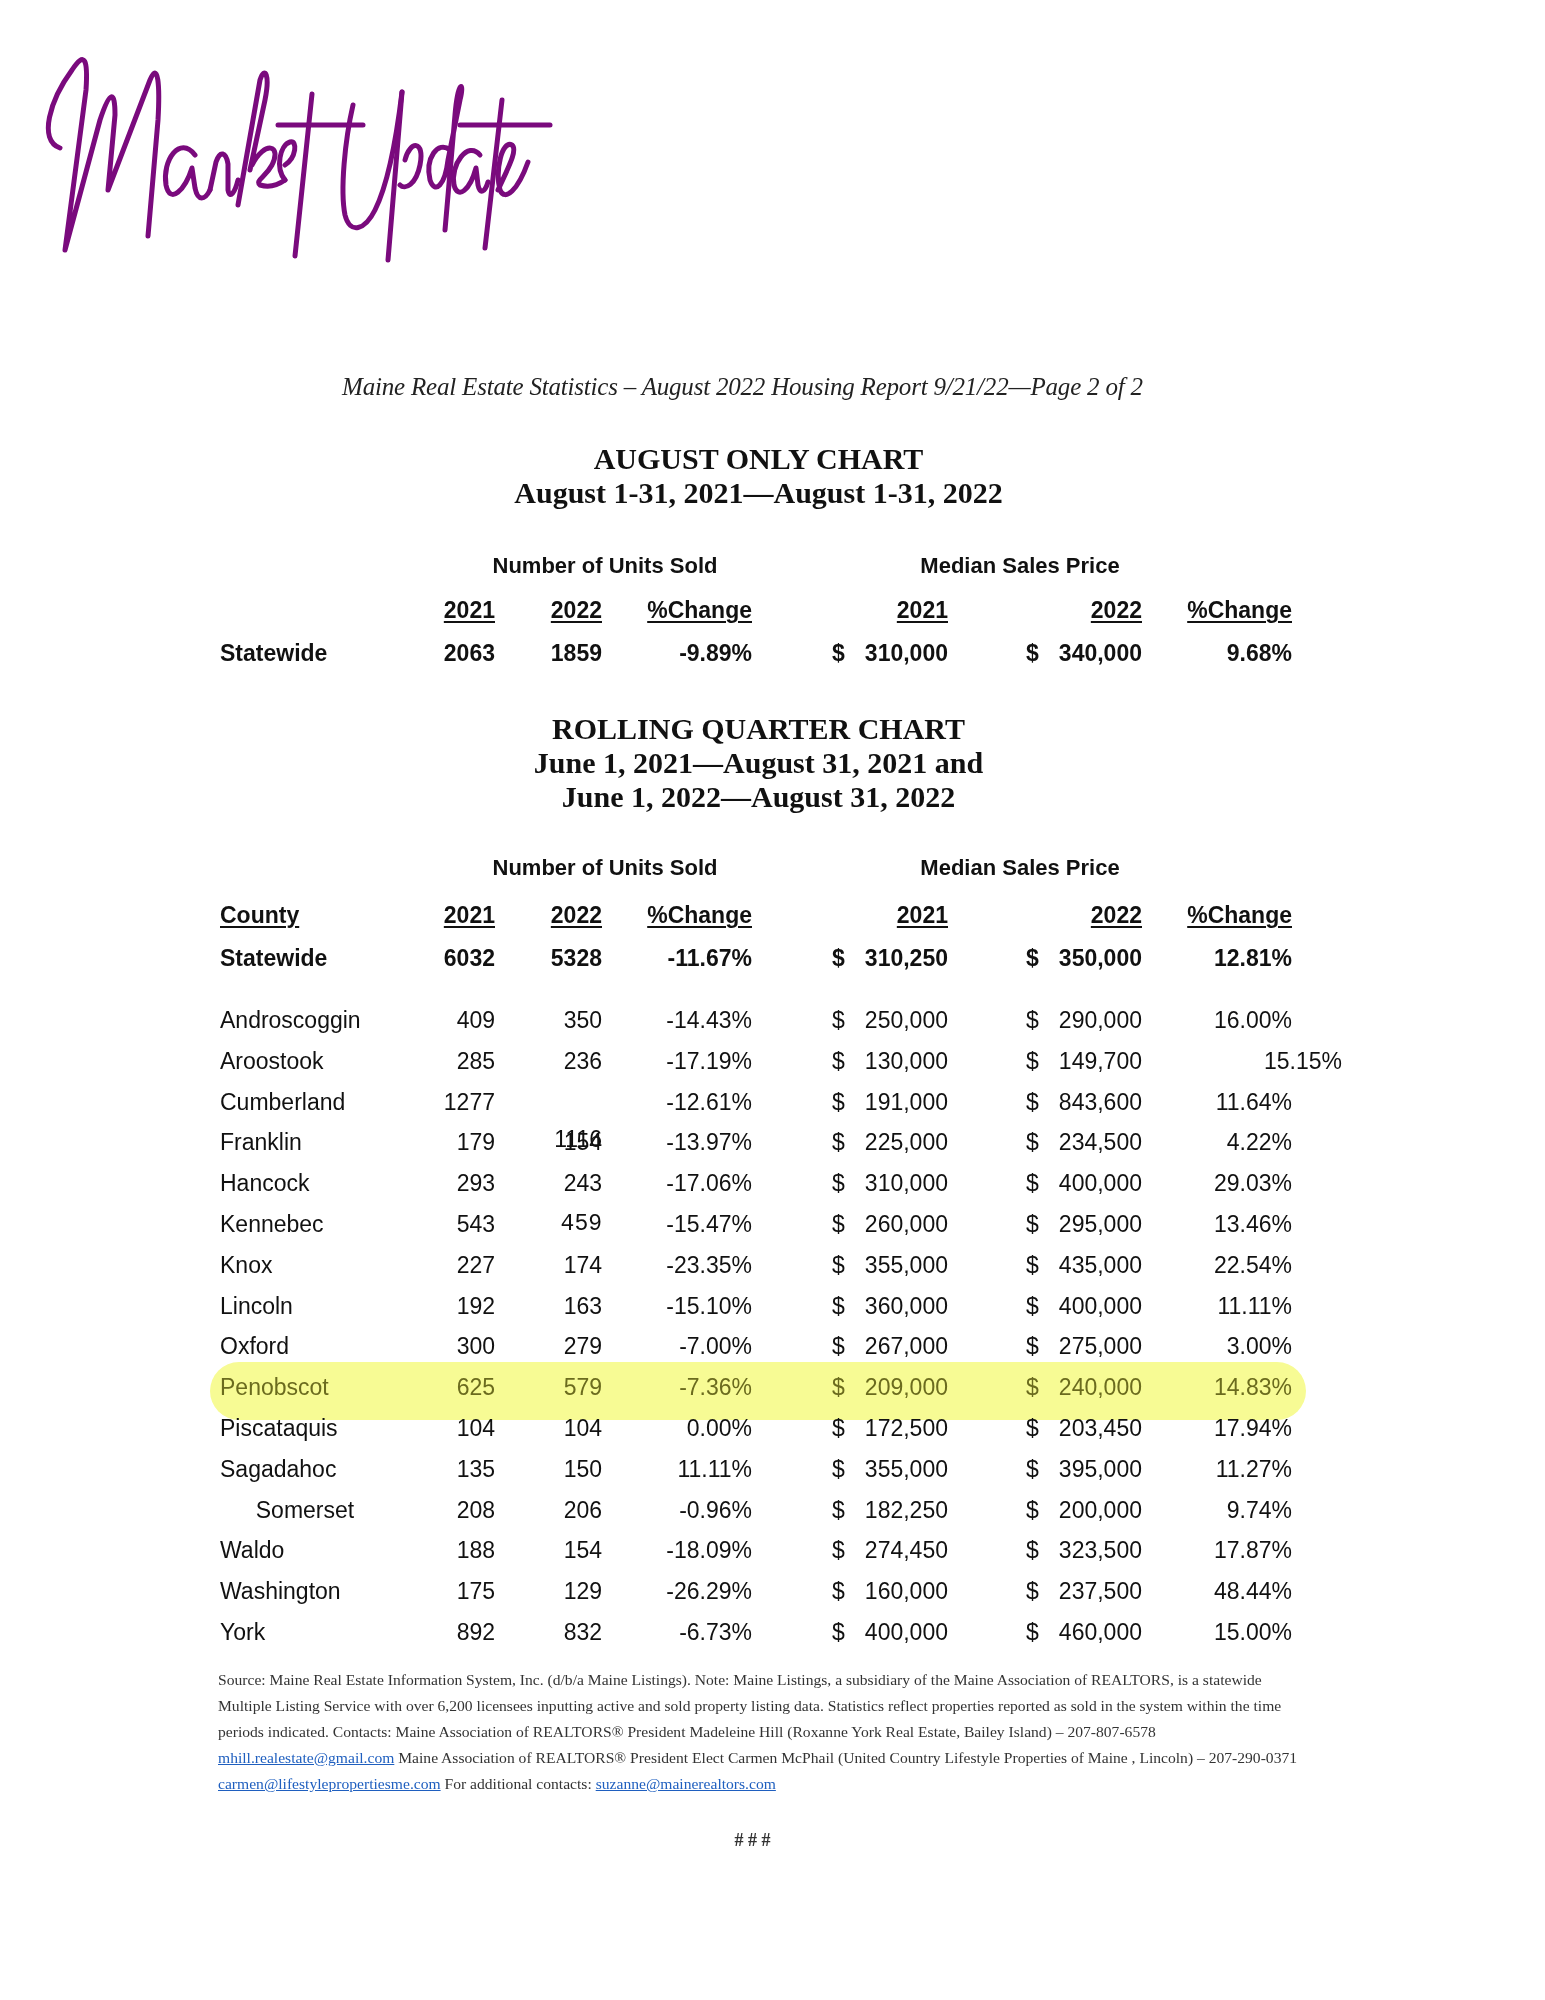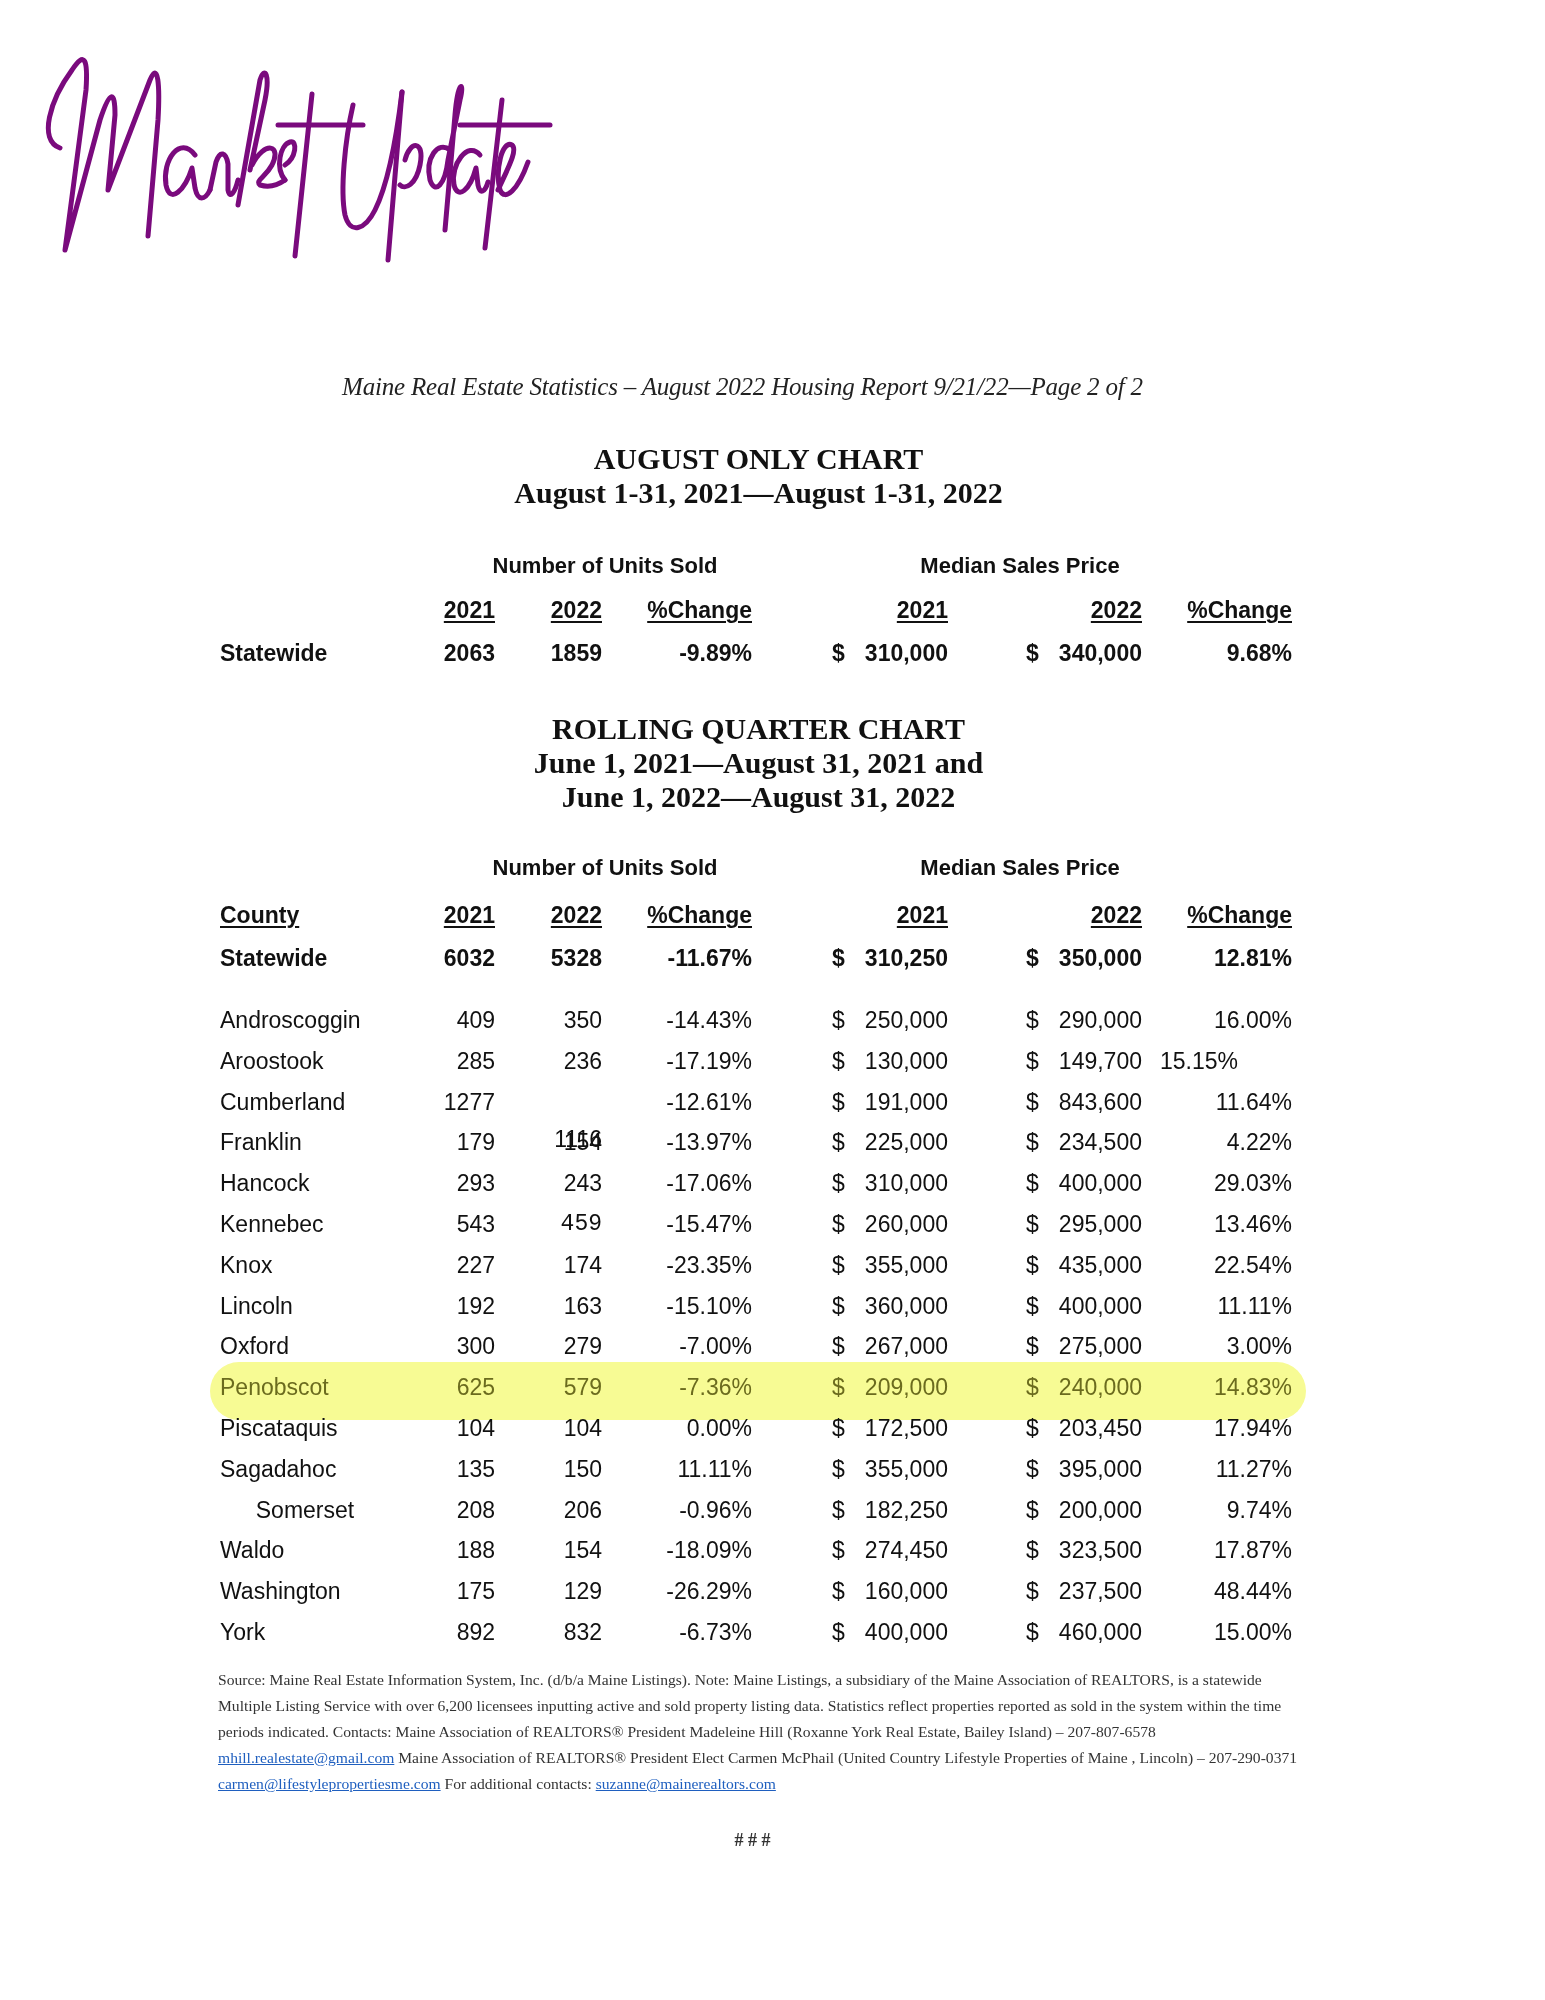--- a/index.html
+++ b/index.html
@@ -190,21 +190,21 @@
       <div class="cell r" style="left: 502px; top: 1048px; width: 100px;">236</div>
       <div class="cell r" style="left: 622px; top: 1048px; width: 130px;">-17.19%</div>
       <div class="cell money" style="left: 832px; top: 1048px; width: 116px;">
         <span>$</span>
         <span>130,000</span>
       </div>
       <div class="cell money" style="left: 1026px; top: 1048px; width: 116px;">
         <span>$</span>
         <span>149,700</span>
       </div>
-      <div class="cell r" style="left: 1108px; top: 1048px; width: 130px;">15.15%</div>
+      <div class="cell r" style="left: 1212px; top: 1048px; width: 130px;">15.15%</div>
     </div>
     <div>
       <div class="cell l" style="left: 220px; top: 1089px; width: 170px;">Cumberland</div>
       <div class="cell r" style="left: 395px; top: 1089px; width: 100px;">1277</div>
       <div class="cell r" style="left: 502px; top: 1089px; width: 100px; margin-top: 37px;">1116</div>
       <div class="cell r" style="left: 622px; top: 1089px; width: 130px;">-12.61%</div>
       <div class="cell money" style="left: 832px; top: 1089px; width: 116px;">
         <span>$</span>
         <span>191,000</span>
       </div>

